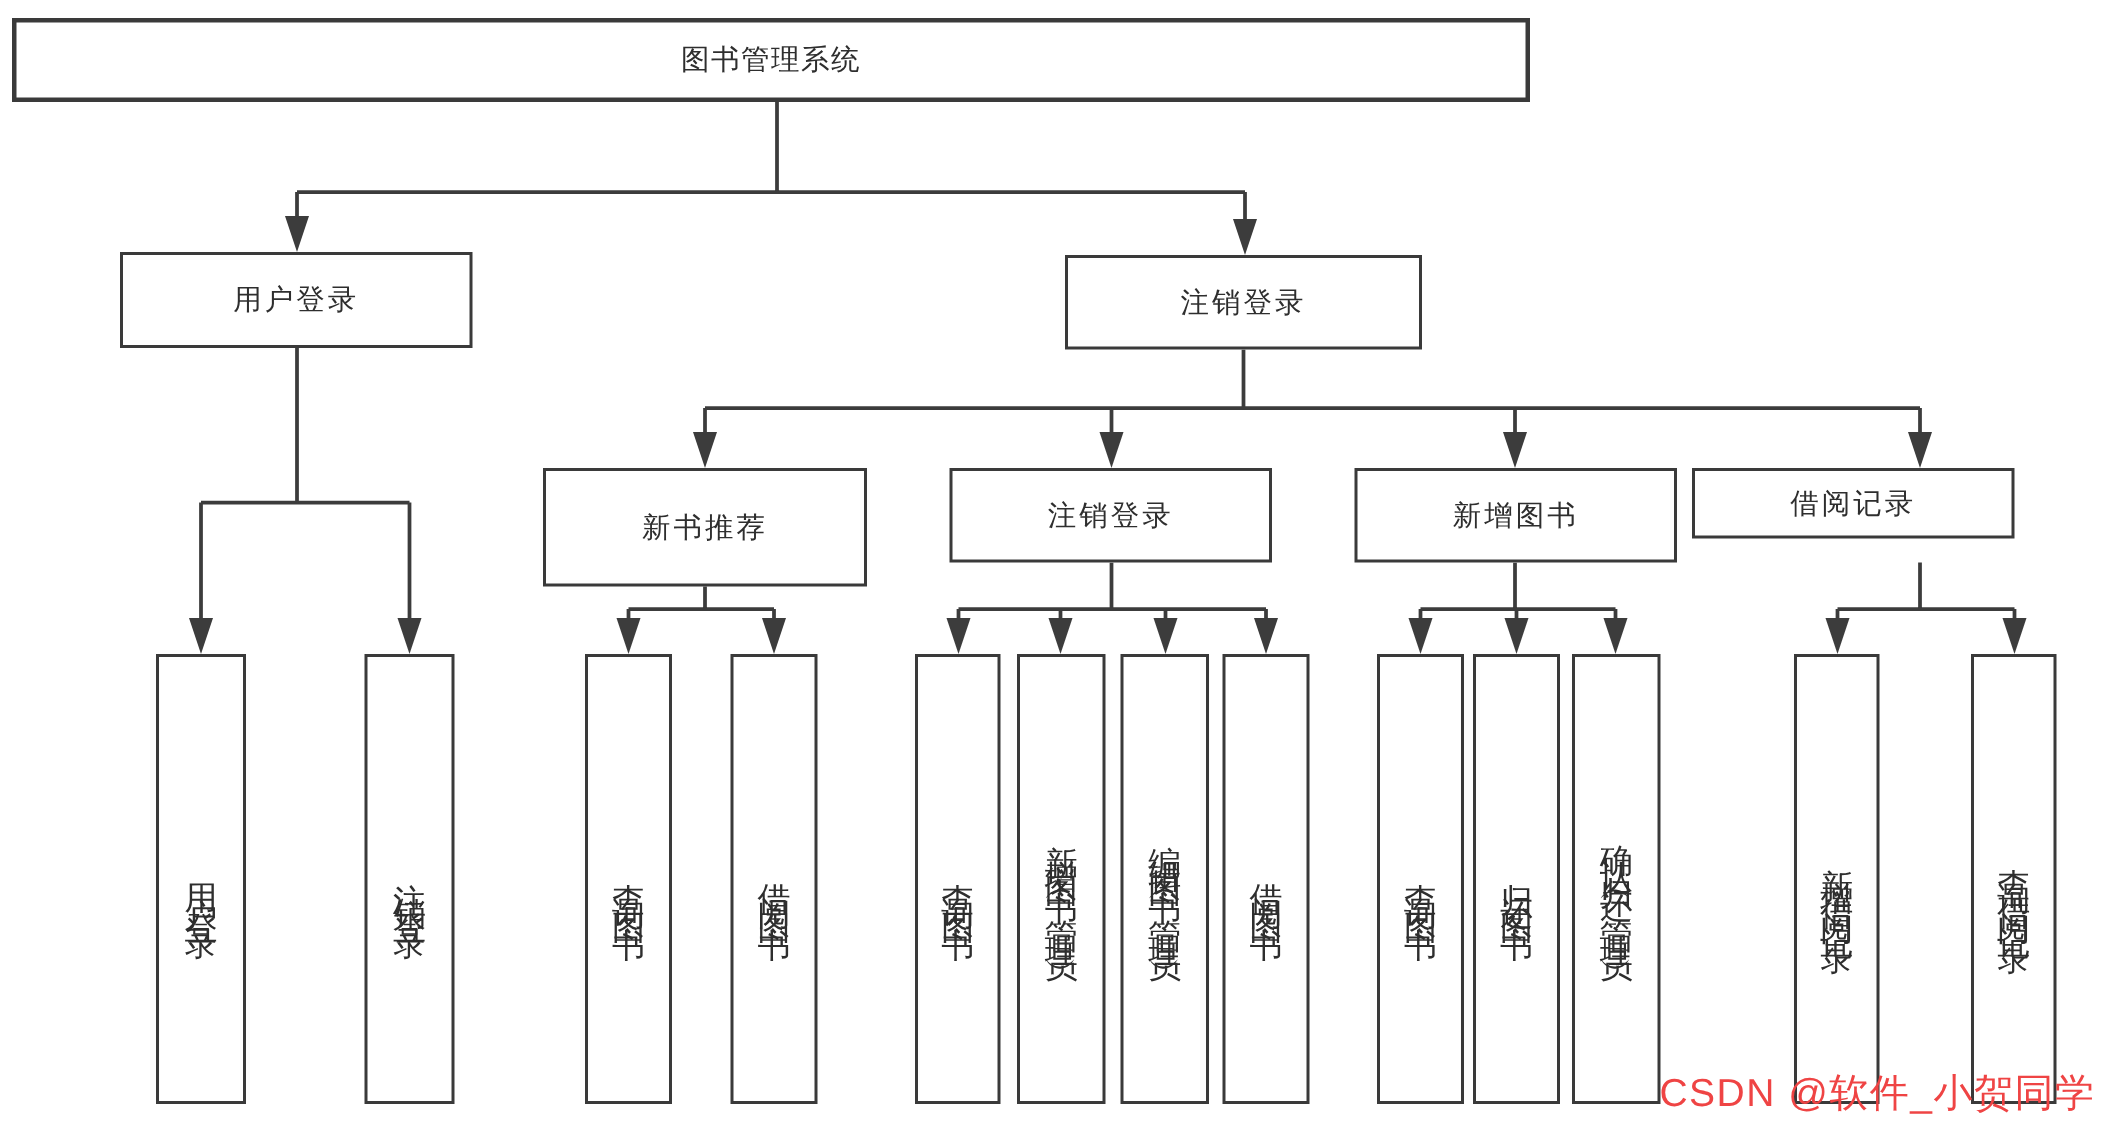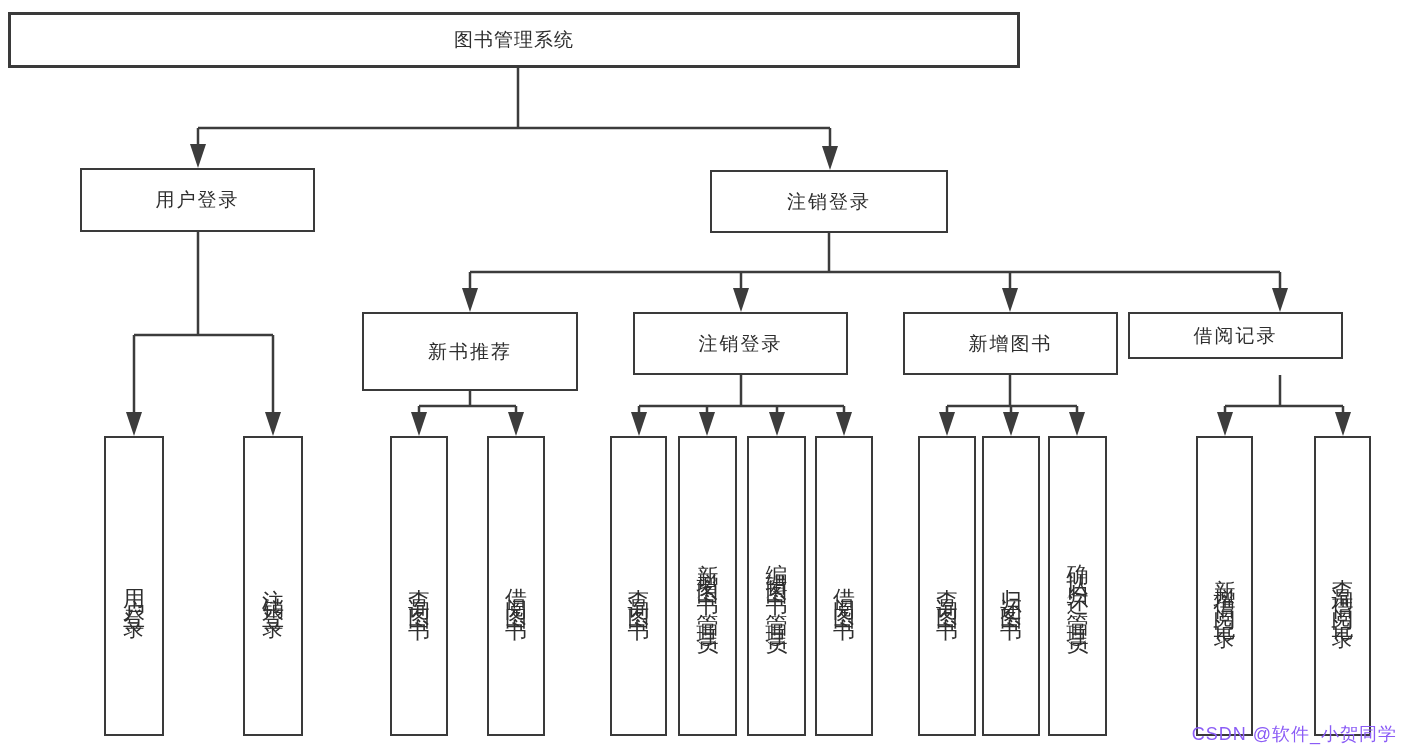--- a/index.html
+++ b/index.html
@@ -39,22 +39,22 @@
   .leaf {
     writing-mode: vertical-rl;
     font-size: 22px;
     letter-spacing: 10px;
     padding-top: 10px;
   }
   .watermark {
     position: absolute;
     right: 8px;
     bottom: 1px;
-    font-size: 18px;
-    color: #8b5cf6;
+    font-size: 26px;
+    color: #ef4444;
     letter-spacing: 1px;
     z-index: 2;
     white-space: nowrap;
   }
 </style>
 </head>
 <body>
 
 <div class="stage">
 

